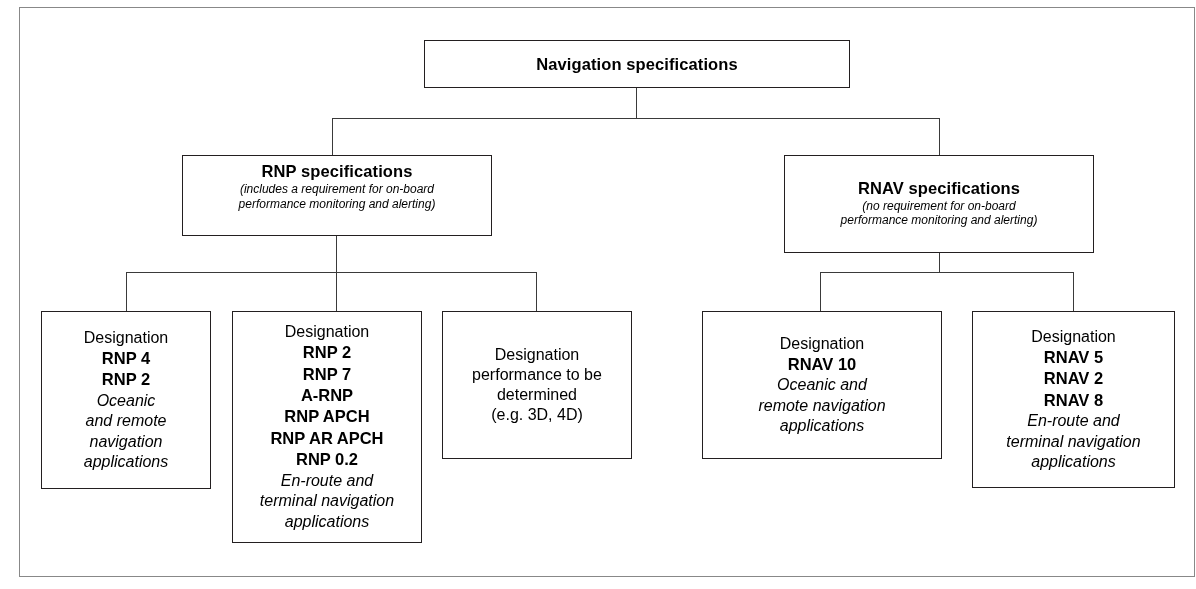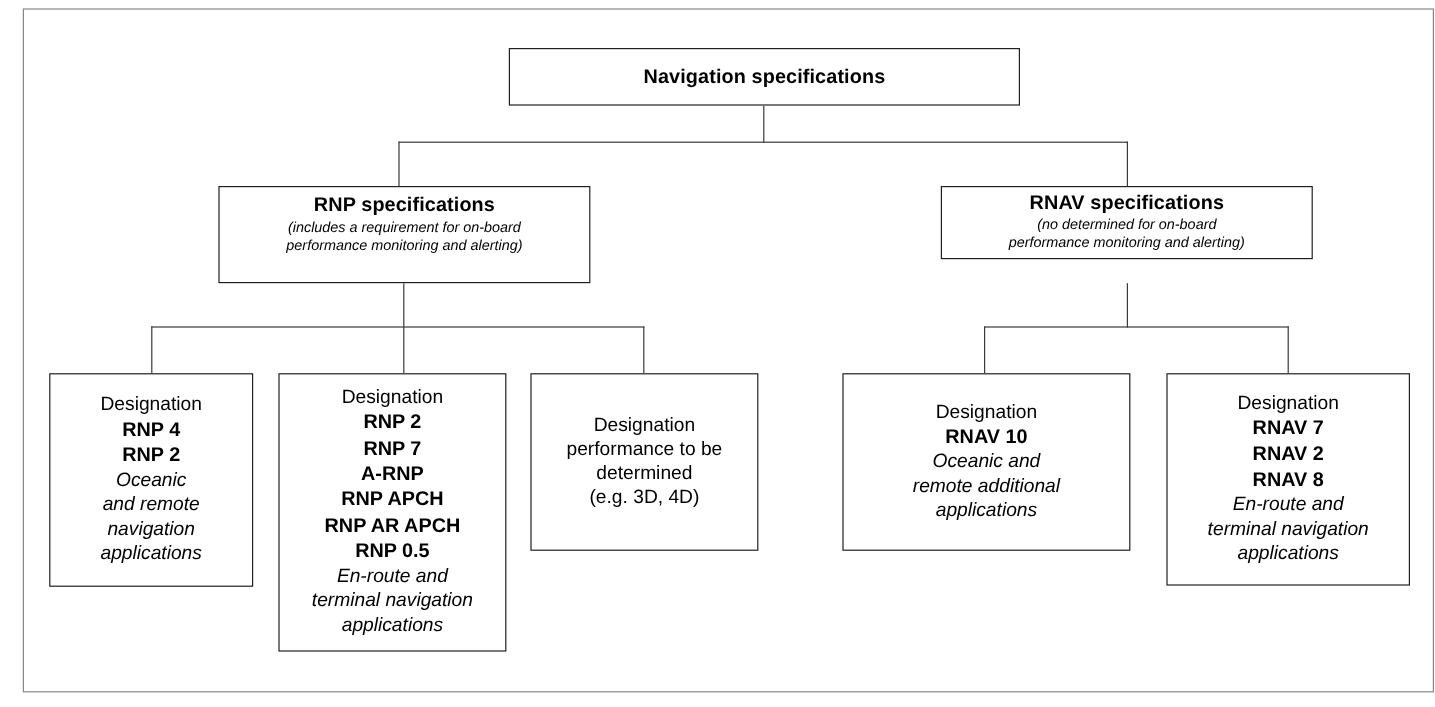--- a/index.html
+++ b/index.html
@@ -72,21 +72,21 @@
   
   #node-root {
     left: 412px; top: 40px; width: 426px; height: 48px;
   }
   
   #node-rnp {
     left: 170px; top: 155px; width: 310px; height: 81px;
     padding-bottom: 18px;
   }
   #node-rnav {
-    left: 772px; top: 155px; width: 310px; height: 61px;
+    left: 772px; top: 155px; width: 310px; height: 98px;
     padding-bottom: 2px;
   }
   
   #node-rnp-oceanic {
     left: 29px; top: 311px; width: 170px; height: 178px;
   }
   #node-rnp-enroute {
     left: 220px; top: 311px; width: 190px; height: 232px;
   }
   #node-rnp-additional {
@@ -135,65 +135,65 @@
   </div>
 
   <div class="node" id="node-rnp">
     <div class="ttl">RNP specifications</div>
     <div class="sub">(includes a requirement for on-board</div>
     <div class="sub">performance monitoring and alerting)</div>
   </div>
 
   <div class="node" id="node-rnav">
     <div class="ttl">RNAV specifications</div>
-    <div class="sub">(no determined for on-board</div>
+    <div class="sub">(no requirement for on-board</div>
     <div class="sub">performance monitoring and alerting)</div>
   </div>
 
   <div class="node" id="node-rnp-oceanic">
     <div class="plain">Designation</div>
     <div class="desig">RNP 4</div>
     <div class="desig">RNP 2</div>
     <div class="ital">Oceanic</div>
     <div class="ital">and remote</div>
     <div class="ital">navigation</div>
     <div class="ital">applications</div>
   </div>
 
   <div class="node" id="node-rnp-enroute">
     <div class="plain">Designation</div>
     <div class="desig">RNP 2</div>
     <div class="desig">RNP 7</div>
     <div class="desig">A-RNP</div>
     <div class="desig">RNP APCH</div>
     <div class="desig">RNP AR APCH</div>
-    <div class="desig">RNP 0.5</div>
+    <div class="desig">RNP 0.2</div>
     <div class="ital">En-route and</div>
     <div class="ital">terminal navigation</div>
     <div class="ital">applications</div>
   </div>
 
   <div class="node" id="node-rnp-additional">
     <div class="plain">Designation</div>
     <div class="plain">performance to be</div>
     <div class="plain">determined</div>
     <div class="plain">(e.g. 3D, 4D)</div>
   </div>
 
   <div class="node" id="node-rnav-oceanic">
     <div class="plain">Designation</div>
     <div class="desig">RNAV 10</div>
     <div class="ital">Oceanic and</div>
-    <div class="ital">remote additional</div>
+    <div class="ital">remote navigation</div>
     <div class="ital">applications</div>
   </div>
 
   <div class="node" id="node-rnav-enroute">
     <div class="plain">Designation</div>
-    <div class="desig">RNAV 7</div>
+    <div class="desig">RNAV 5</div>
     <div class="desig">RNAV 2</div>
     <div class="desig">RNAV 8</div>
     <div class="ital">En-route and</div>
     <div class="ital">terminal navigation</div>
     <div class="ital">applications</div>
   </div>
 
 </div>
 
 </body></html>

